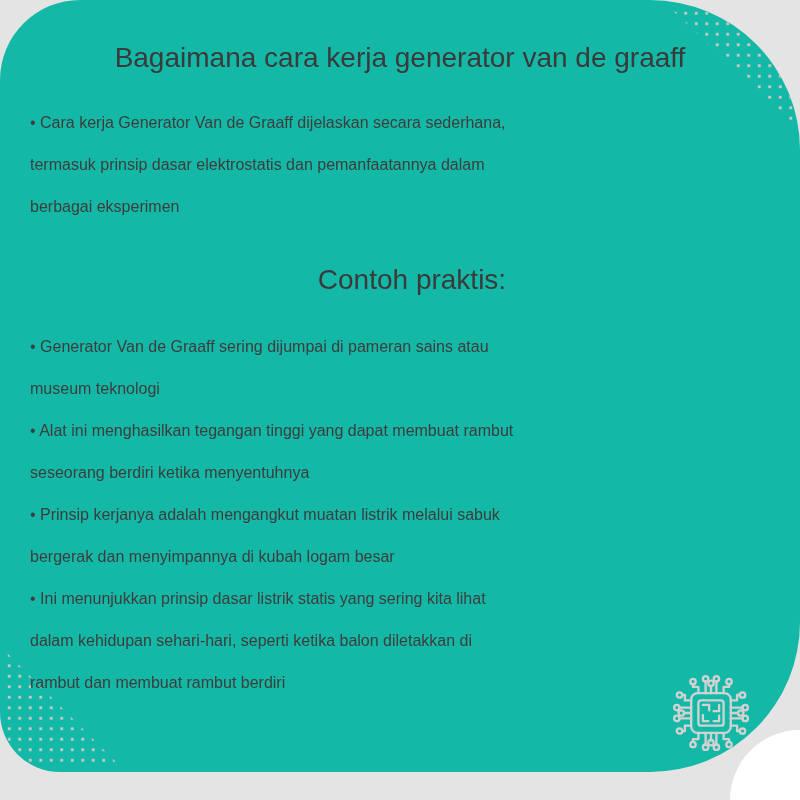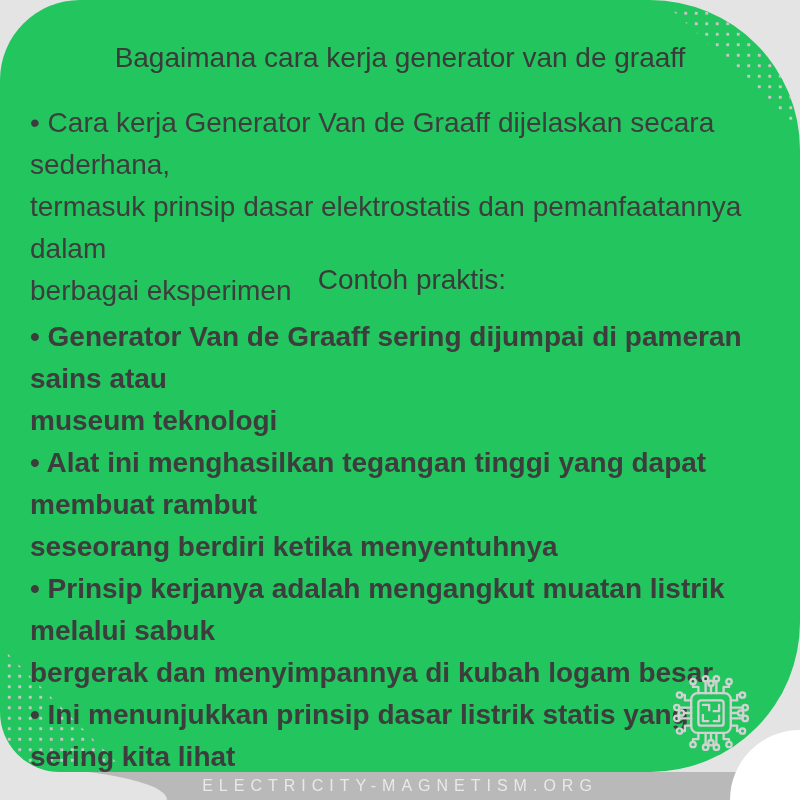--- a/index.html
+++ b/index.html
@@ -44,56 +44,56 @@
     right: -70px; bottom: -70px;
     width: 140px; height: 140px;
     border-radius: 50%;
     background: #ffffff;
     z-index: 2;
   }
   
   .card {
     position: absolute;
     left: 0; top: 0; right: 0; bottom: 28px;
-    background: #22c55e;
+    background: #14b8a6;
     border-radius: 80px 150px 150px 60px;
     overflow: hidden;
     z-index: 3;
   }
   .title {
     position: absolute;
     left: 0; top: 42px;
     width: 100%;
     margin: 0;
     text-align: center;
     font-size: 28px;
     font-weight: normal;
     color: #3a3a3a;
   }
   .body-text {
     position: absolute;
     left: 30px; right: 30px;
     margin: 0;
-    font-size: 28px;
+    font-size: 16px;
     line-height: 42px;
     color: #3d3d3d;
     white-space: pre-line;
   }
   .intro { top: 102px; }
   .subtitle {
     position: absolute;
     left: 0; top: 252px;
     width: 100%;
     margin: 12px;
     text-align: center;
     font-size: 28px;
     font-weight: normal;
     color: #3a3a3a;
   }
-  .examples { top: 316px; font-weight: bold; }
+  .examples { top: 326px; }
   
   .dots {
     position: absolute;
     background-image: radial-gradient(circle, #c7c7c7 1.4px, rgba(0,0,0,0) 1.6px);
     background-size: 10.5px 10.5px;
   }
   .dots-tr {
     left: 670px; top: 8px;
     width: 128px; height: 120px;
     clip-path: polygon(0 0, 100% 0, 100% 100%);
@@ -107,23 +107,20 @@
     position: absolute;
     left: 666px; top: 668px;
     width: 90px; height: 90px;
   }
 </style>
 </head>
 <body>
 
 <div class="canvas">
 
-  <div class="band">
-    <div class="band-text">ELECTRICITY-MAGNETISM.ORG</div>
-  </div>
 
   <div class="corner-ellipse-bl"></div>
   <div class="corner-circle-br"></div>
 
   <div class="card">
 
     <div class="dots dots-tr"></div>
     <div class="dots dots-bl"></div>
 
     <h1 class="title">Bagaimana cara kerja generator van de graaff</h1>

